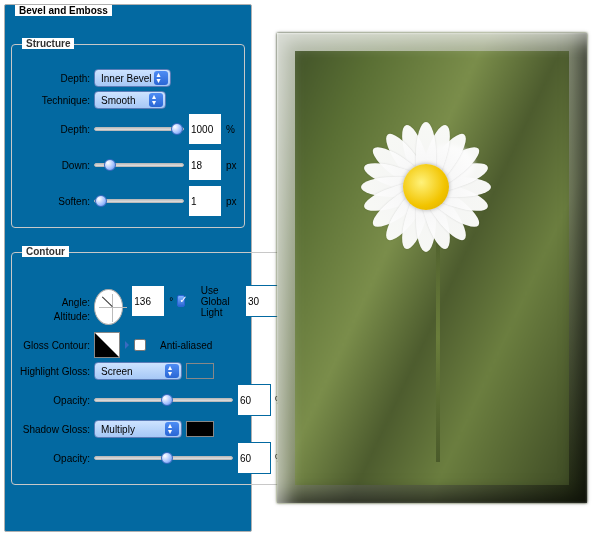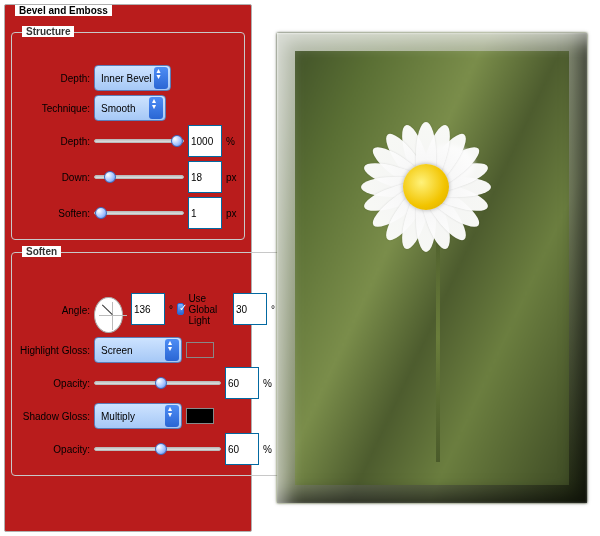--- a/index.html
+++ b/index.html
@@ -11,35 +11,35 @@
     display: flex;
     gap: 16px;
     padding: 4px;
   }
   .panel {
     width: 248px;
     flex-shrink: 0;
     border: 1px solid #b0b0b0;
     border-radius: 2px;
     padding: 0 6px 6px 6px;
-    background: #b91c1c;
+    background: #0369a1;
   }
   .panel-title {
     font-size: 10px; font-weight: bold;
     margin: -6px 0 4px 4px;
     background: #fff;
     display: inline-block;
     padding: 0 4px;
     position: relative;
   }
   .group {
     border: 1px solid #c8c8c8;
     border-radius: 4px;
-    margin: 12px 0 10px 0;
-    padding: 28px 6px 6px 6px;
+    margin: 24px 0 10px 0;
+    padding: 20px 6px 6px 6px;
     position: relative;
   }
   .group-title {
     position: absolute;
     top: -7px; left: 10px;
     background: #fff;
     padding: 0 4px;
     font-size: 10px; font-weight: bold;
     color: #333;
   }
@@ -49,21 +49,21 @@
     margin: 4px 0;
     gap: 4px;
   }
   .lbl {
     width: 72px;
     text-align: right;
     color: #000;
     flex-shrink: 0;
   }
   .aqua-select {
-    height: 26px;
+    height: 18px;
     border: 1px solid #5b7db8;
     border-radius: 4px;
     background: linear-gradient(to bottom, #cde3ff, #a6c8f6);
     display: flex;
     align-items: center;
     padding: 0 18px 0 6px;
     position: relative;
     font-size: 10px;
     cursor: pointer;
     min-width: 72px;
@@ -281,44 +281,55 @@
       <span class="lbl">Soften:</span>
       <div class="slider-track">
         <div class="slider-thumb" style="left:0%"></div>
       </div>
       <input class="numbox" value="1" style="">
       <span class="unit">px</span>
     </div>
   </fieldset>
 
   <fieldset class="group">
-    <span class="group-title">Soften</span>
+    <span class="group-title">Contour</span>
 
     <div class="row" style="align-items:center">
       <span class="lbl" style="margin-top:2px">Angle:</span>
       <div class="angle-widget" style="margin-top:12px">
         <div class="crosshair"></div>
         <div class="needle"></div>
       </div>
       <div style="display:flex;gap:4px;margin-left:4px">
         <div style="display:flex;align-items:center;gap:4px">
           <input class="numbox" value="136" style="">
           <span>°</span>
         </div>
-        <div style="display:flex;align-items:center;gap:4px">
+        <div style="display:flex;align-items:center;gap:16px">
           <span class="checkbox checked"></span>
           <span>Use Global Light</span>
         </div>
         <div style="display:flex;align-items:center;gap:4px">
           <input class="numbox" value="30" style="">
           <span>°</span>
         </div>
       </div>
     </div>
-
+    <div class="row" style="margin-top:-18px">
+      <span class="lbl">Altitude:</span>
+    </div>
+
+    <div class="row" style="margin-top:10px">
+      <span class="lbl">Gloss Contour:</span>
+      <div class="contour-wrap">
+        <div class="contour-swatch"></div>
+        <span class="checkbox"></span>
+        <span>Anti-aliased</span>
+      </div>
+    </div>
 
     <div class="row">
       <span class="lbl">Highlight Gloss:</span>
       <div class="aqua-select" style="min-width:88px">
         <span>Screen</span>
         <span class="arrows">▴<br>▾</span>
       </div>
       <div class="color-swatch" style="#ffffff"></div>
     </div>
 

